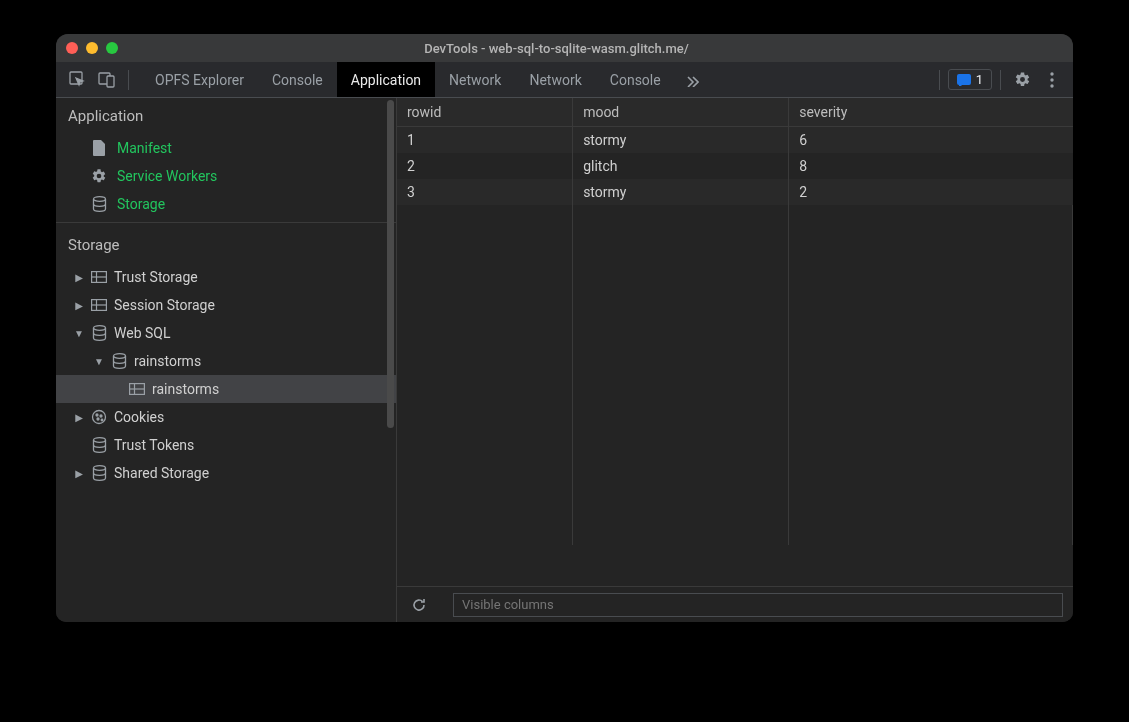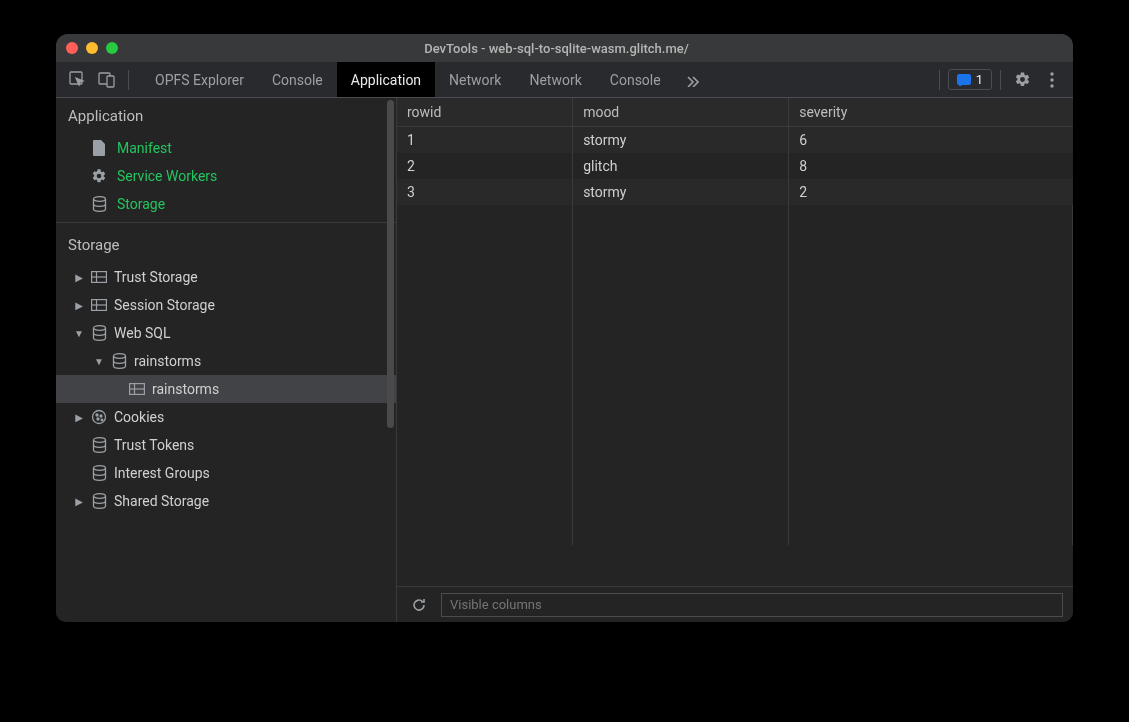--- a/index.html
+++ b/index.html
@@ -38,21 +38,21 @@
 .table-area{flex:1;overflow:auto}
 table{width:100%;border-collapse:collapse;font-size:14px}
 th{text-align:left;padding:6px 10px;color:#bdbdbd;font-weight:400;border-right:1px solid #3a3a3a;border-bottom:1px solid #3a3a3a;background:#2a2a2a}
 th:last-child{border-right:none}
 td{padding:5px 10px;color:#d0d0d0;border-right:1px solid #3a3a3a}
 td:last-child{border-right:none}
 tbody tr:nth-child(odd){background:#292929}
 tbody tr:nth-child(even){background:#242424}
 .col-fill{border-bottom:none}
 .col-fill td{height:340px;vertical-align:top;border-right:1px solid #3a3a3a}
-.footer{height:36px;border-top:1px solid #3a3a3a;display:flex;align-items:center;padding:0 10px;gap:10px}
+.footer{height:36px;border-top:1px solid #3a3a3a;display:flex;align-items:center;padding:0 10px;gap:22px}
 .refresh{width:24px;height:24px;display:flex;align-items:center;justify-content:center;cursor:pointer;color:#9aa0a6}
 .filter{flex:1;height:24px;background:#242424;border:1px solid #494c50;color:#9aa0a6;font-size:13px;padding:0 8px;outline:none}
 svg{display:block}
 </style>
 </head>
 <body>
 
 <div class="window">
   <div class="titlebar">
     <div class="traffic">
@@ -223,31 +223,20 @@
         <span class="tri">▶</span>
         <span class="ico">
             <svg width="15" height="16" viewBox="0 0 15 16" fill="none" stroke="#9aa0a6" stroke-width="1.3">
               <ellipse cx="7.5" cy="3" rx="6" ry="2.3"></ellipse>
               <path d="M1.5 3v5c0 1.3 2.7 2.3 6 2.3s6-1 6-2.3V3"></path>
               <path d="M1.5 8v5c0 1.3 2.7 2.3 6 2.3s6-1 6-2.3V8"></path>
             </svg>
           </span>
         <span>Trust Tokens</span>
       </div>
-      <div class="tree-item indent-1 leaf">
-        <span class="tri">▶</span>
-        <span class="ico">
-            <svg width="15" height="16" viewBox="0 0 15 16" fill="none" stroke="#9aa0a6" stroke-width="1.3">
-              <ellipse cx="7.5" cy="3" rx="6" ry="2.3"></ellipse>
-              <path d="M1.5 3v5c0 1.3 2.7 2.3 6 2.3s6-1 6-2.3V3"></path>
-              <path d="M1.5 8v5c0 1.3 2.7 2.3 6 2.3s6-1 6-2.3V8"></path>
-            </svg>
-          </span>
-        <span>Interest Groups</span>
-      </div>
       <div class="tree-item indent-1">
         <span class="tri">▶</span>
         <span class="ico">
             <svg width="15" height="16" viewBox="0 0 15 16" fill="none" stroke="#9aa0a6" stroke-width="1.3">
               <ellipse cx="7.5" cy="3" rx="6" ry="2.3"></ellipse>
               <path d="M1.5 3v5c0 1.3 2.7 2.3 6 2.3s6-1 6-2.3V3"></path>
               <path d="M1.5 8v5c0 1.3 2.7 2.3 6 2.3s6-1 6-2.3V8"></path>
             </svg>
           </span>
         <span>Shared Storage</span>

